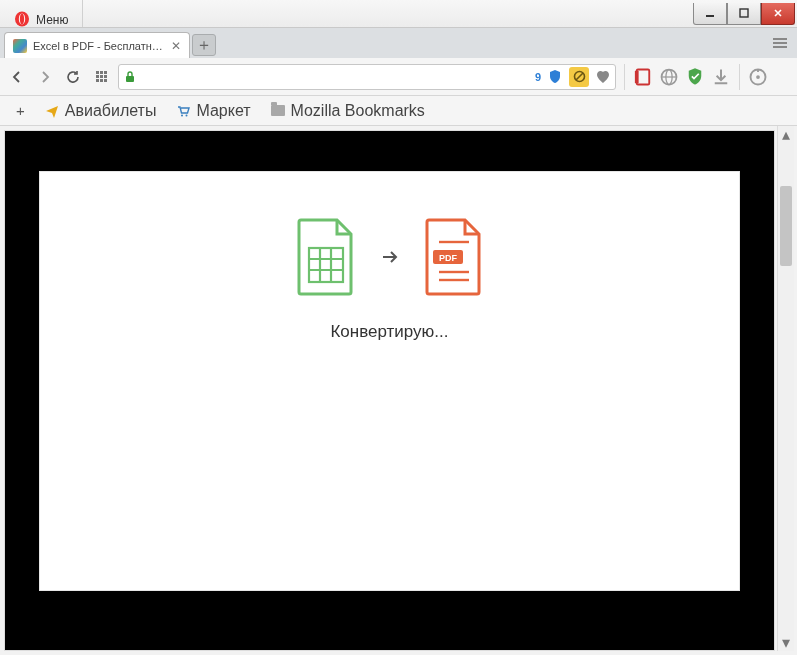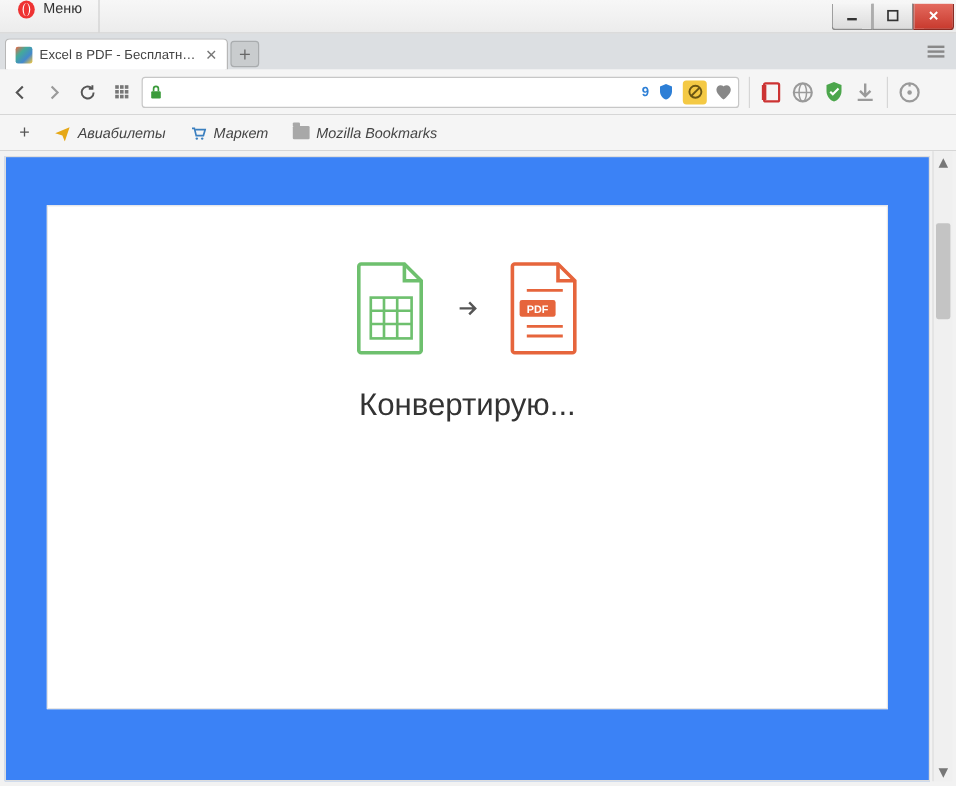--- a/index.html
+++ b/index.html
@@ -1,20 +1,20 @@
 <!DOCTYPE html>
 <html><head>
 <meta charset="utf-8">
 <style>
   * { box-sizing: border-box; margin: 0; padding: 0; font-family: "Segoe UI", Tahoma, sans-serif; }
   body { width: 797px; height: 655px; background: #fff; overflow: hidden; position: relative; }
 
   
   .titlebar { height: 28px; background: linear-gradient(#f7f7f7,#ececec); border-bottom: 1px solid #c9c9c9; display: flex; align-items: center; }
-  .menu-btn { height: 100%; display: flex; align-items: flex-start; gap: 6px; padding: 0 14px; border-right: 1px solid #d0d0d0; cursor: default; }
+  .menu-btn { height: 100%; display: flex; align-items: flex-end; gap: 6px; padding: 0 14px; border-right: 1px solid #d0d0d0; cursor: default; }
   .opera-logo { width: 16px; height: 16px; }
   .menu-text { font-size: 12px; color: #333; }
   .title-spacer { flex: 1; }
   .win-btns { display: flex; height: 22px; margin-right: 2px; }
   .win-btn { width: 34px; height: 22px; display:flex; align-items:center; justify-content:center; border: 1px solid #8a8a8a; border-top:none; background: linear-gradient(#f5f5f5,#dcdcdc); }
   .win-btn.min{ border-radius:0 0 0 3px;}
   .win-btn.close { background: linear-gradient(#e46a5e,#c83a2e); border-color:#8b2a22; border-radius:0 0 3px 0;}
   .win-btn svg { width:12px; height:12px;}
 
   
@@ -47,36 +47,36 @@
   .nosign{width:20px;height:20px;border-radius:3px;background:#f4c944;display:flex;align-items:center;justify-content:center;}
   .nosign svg{width:13px;height:13px;color:#6b5613;}
   .heart{width:16px;height:16px;color:#888;}
   .divider{width:1px;height:26px;background:#d6d6d6;margin:0 2px;}
   .tool-ico{width:20px;height:20px;display:flex;align-items:center;justify-content:center;color:#9a9a9a;}
   .tool-ico.red{color:#c33;}
   .tool-ico.green{color:#4ca64c;}
 
   
   .bm-bar{height:30px;background:#f5f5f5;border-bottom:1px solid #d6d6d6;display:flex;align-items:center;padding:0 8px;gap:4px;}
-  .bm-item{display:flex;align-items:center;gap:6px;padding:3px 8px;border-radius:3px;font-size:12px;color:#444;font-style:italic;}
+  .bm-item{display:flex;align-items:center;gap:6px;padding:3px 8px;border-radius:3px;font-size:16px;color:#444;}
   .bm-plus{font-size:15px;color:#555;padding:0 8px;}
   .bm-ico{width:14px;height:14px;display:flex;align-items:center;justify-content:center;}
   .folder{width:14px;height:11px;background:#a8a8a8;border-radius:1px;position:relative;}
   .folder::before{content:"";position:absolute;top:-3px;left:0;width:6px;height:3px;background:#a8a8a8;border-radius:1px 1px 0 0;}
   .plane{width:14px;height:14px;}
   .cart{width:14px;height:14px;color:#3a7fbf;}
 
   
   .viewport{position:absolute;top:126px;left:0;right:0;bottom:0;background:#f2f2f2;display:flex;}
-  .page-shadow{flex:1;margin:4px 22px 4px 4px;background:#3b82f6;border:1px solid #ddd;}
+  .page-shadow{flex:1;margin:4px 22px 4px 4px;background:#000000;border:1px solid #ddd;}
   .content-card{margin:40px 34px;background:#fff;border:1px solid #e6e6e6;min-height:420px;display:flex;flex-direction:column;align-items:center;padding-top:46px;}
   .conv-row{display:flex;align-items:center;gap:22px;}
   .doc-svg{width:62px;height:78px;}
   .arrow-mid{width:22px;height:22px;color:#555;}
-  .conv-title{margin-top:26px;font-size:26px;color:#333;font-weight:400;}
+  .conv-title{margin-top:26px;font-size:17px;color:#333;font-weight:400;}
   .vscroll{position:absolute;right:3px;top:126px;bottom:4px;width:17px;background:#f0f0f0;border-left:1px solid #dcdcdc;}
   .vscroll .arrow{height:17px;display:flex;align-items:center;justify-content:center;color:#777;}
   .vscroll .thumb{position:absolute;top:60px;left:2px;right:2px;height:80px;background:#c4c4c4;border-radius:2px;}
 </style>
 </head>
 <body>
 
 <div class="titlebar">
   <div class="menu-btn">
     <svg class="opera-logo" viewBox="0 0 16 16">

